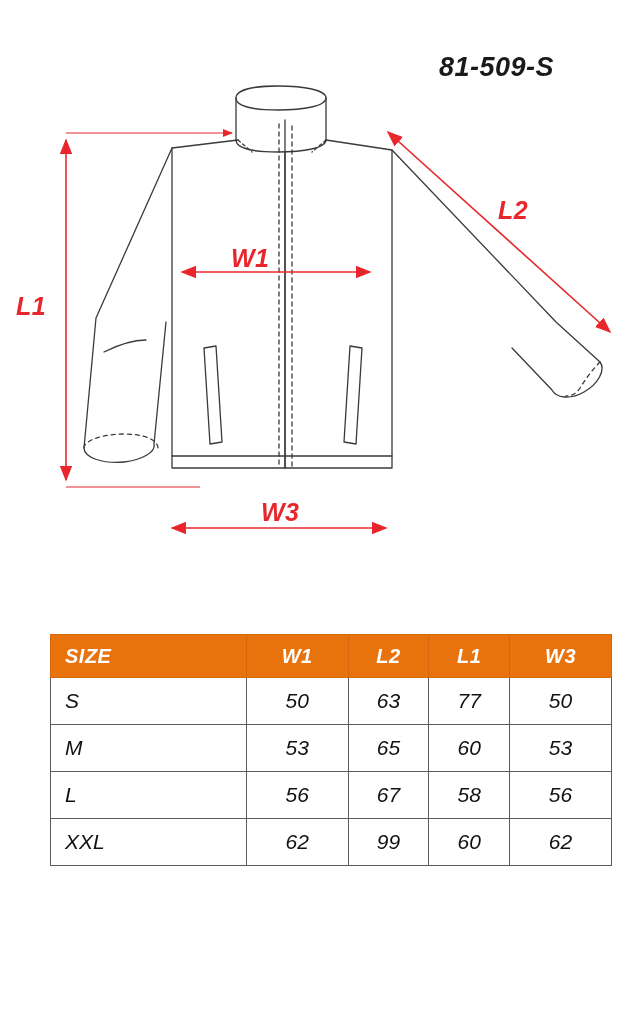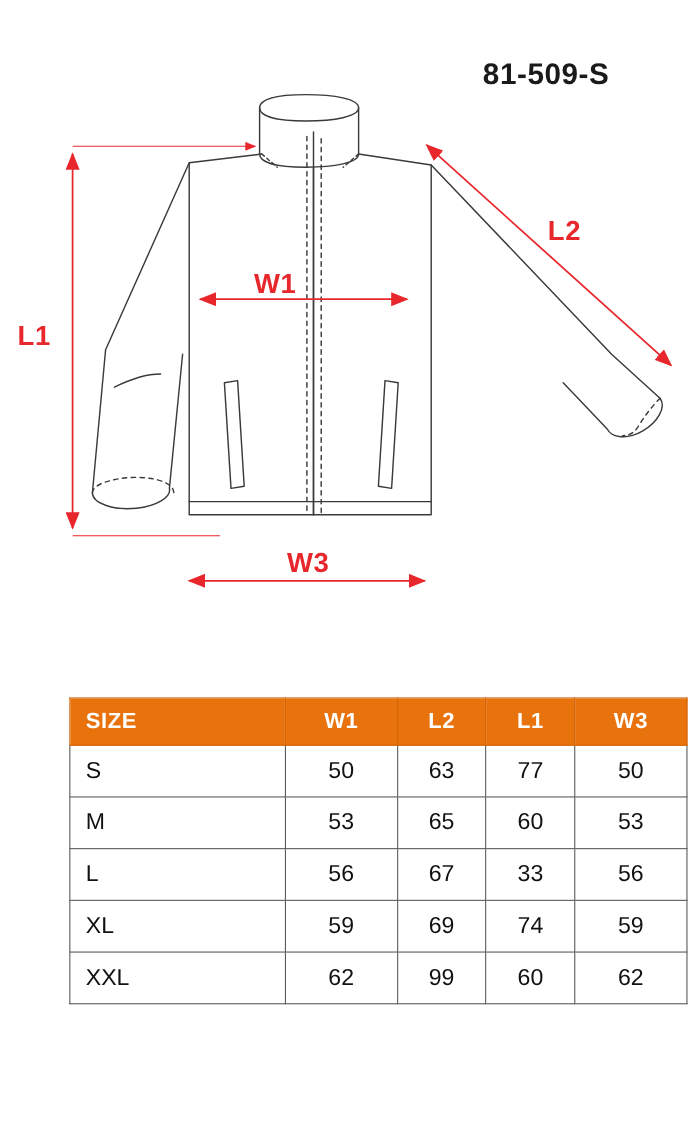--- a/index.html
+++ b/index.html
@@ -11,20 +11,21 @@
     width: 632px;
     height: 1024px;
     font-family: "Liberation Sans", sans-serif;
     position: relative;
     overflow: hidden;
   }
   #page {
     position: relative;
     width: 632px;
     height: 1024px;
+    font-style: italic;
   }
   
   .product-code {
     position: absolute;
     top: 52px;
     right: 78px;
     font-size: 27px;
     font-weight: bold;
     color: #1a1a1a;
     letter-spacing: 0.5px;
@@ -49,21 +50,21 @@
     letter-spacing: 0.5px;
   }
   .dim-l1 { left: 16px; top: 292px; }
   .dim-l2 { left: 498px; top: 196px; }
   .dim-w1 { left: 231px; top: 244px; }
   .dim-w3 { left: 261px; top: 498px; }
 
   
   .size-table {
     position: absolute;
-    left: 63px;
+    left: 50px;
     top: 634px;
     border-collapse: collapse;
     width: 562px;
   }
   .size-table th,
   .size-table td {
     border: 1px solid #5b5b5b;
     height: 46px;
     font-size: 21px;
     color: #111111;
@@ -179,29 +180,22 @@
         <td class="cell-size">M</td>
         <td>53</td>
         <td>65</td>
         <td>60</td>
         <td>53</td>
       </tr>
       <tr>
         <td class="cell-size">L</td>
         <td>56</td>
         <td>67</td>
-        <td>33</td>
+        <td>58</td>
         <td>56</td>
-      </tr>
-      <tr>
-        <td class="cell-size">XL</td>
-        <td>59</td>
-        <td>69</td>
-        <td>74</td>
-        <td>59</td>
       </tr>
       <tr>
         <td class="cell-size">XXL</td>
         <td>62</td>
         <td>99</td>
         <td>60</td>
         <td>62</td>
       </tr>
     </tbody>
   </table>

